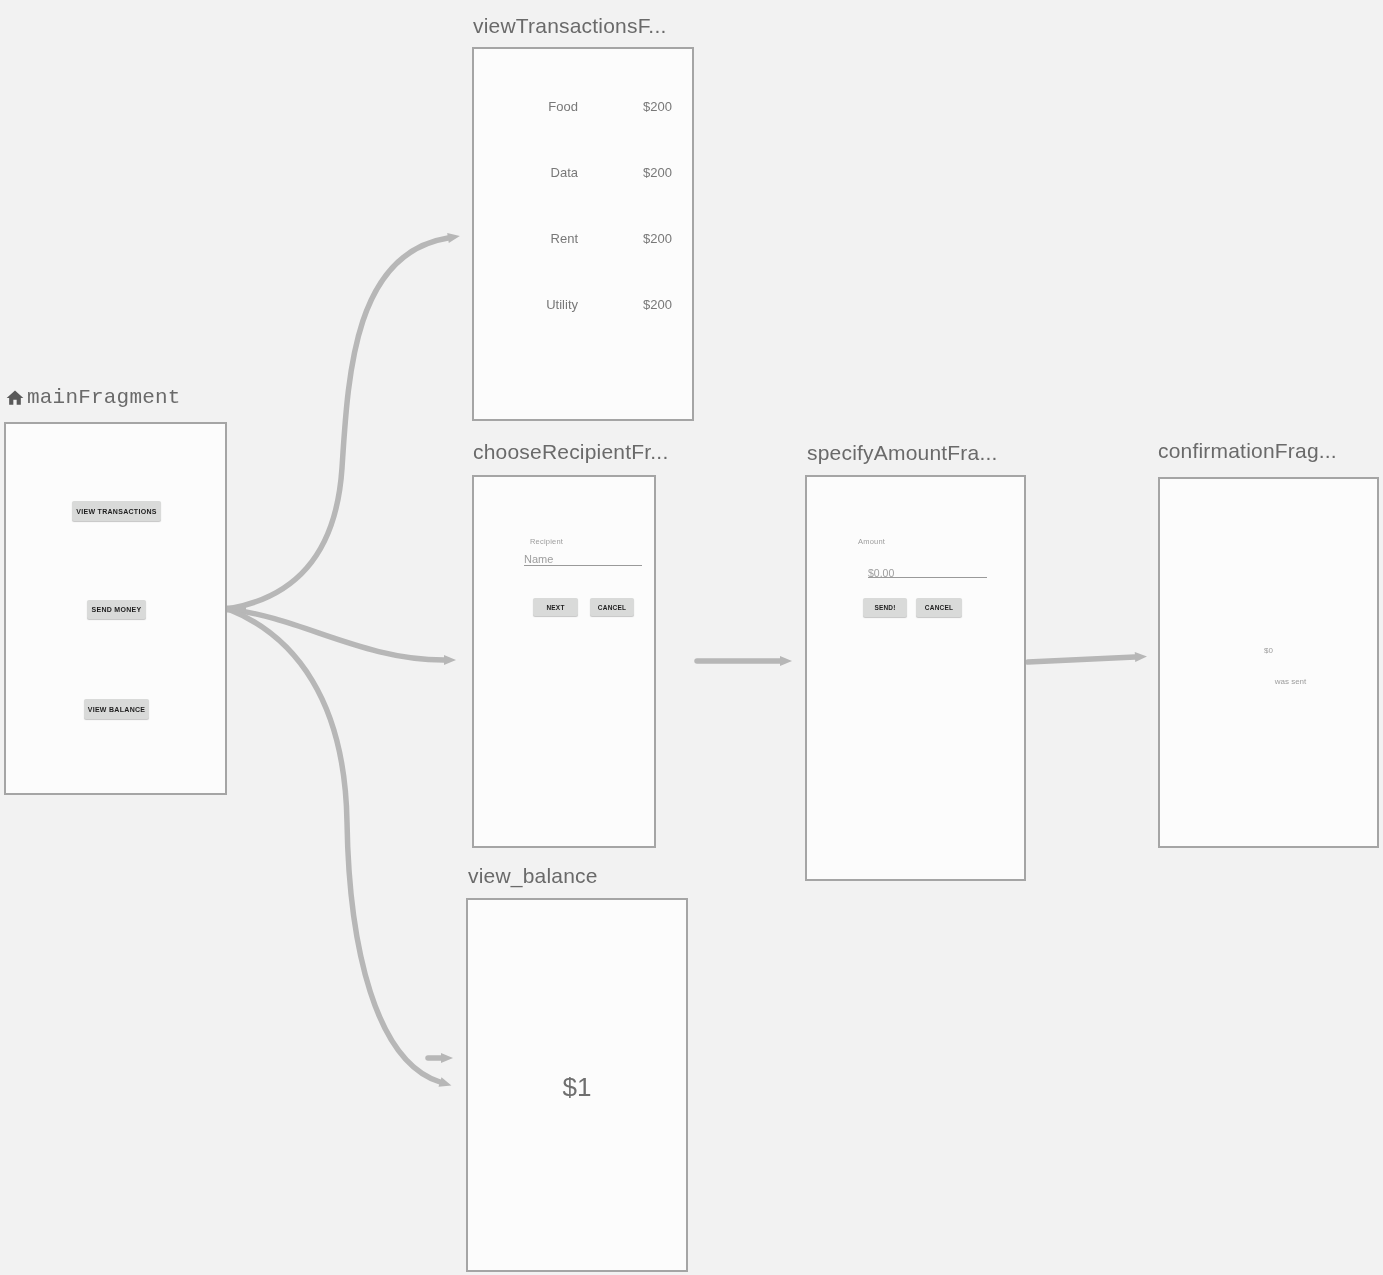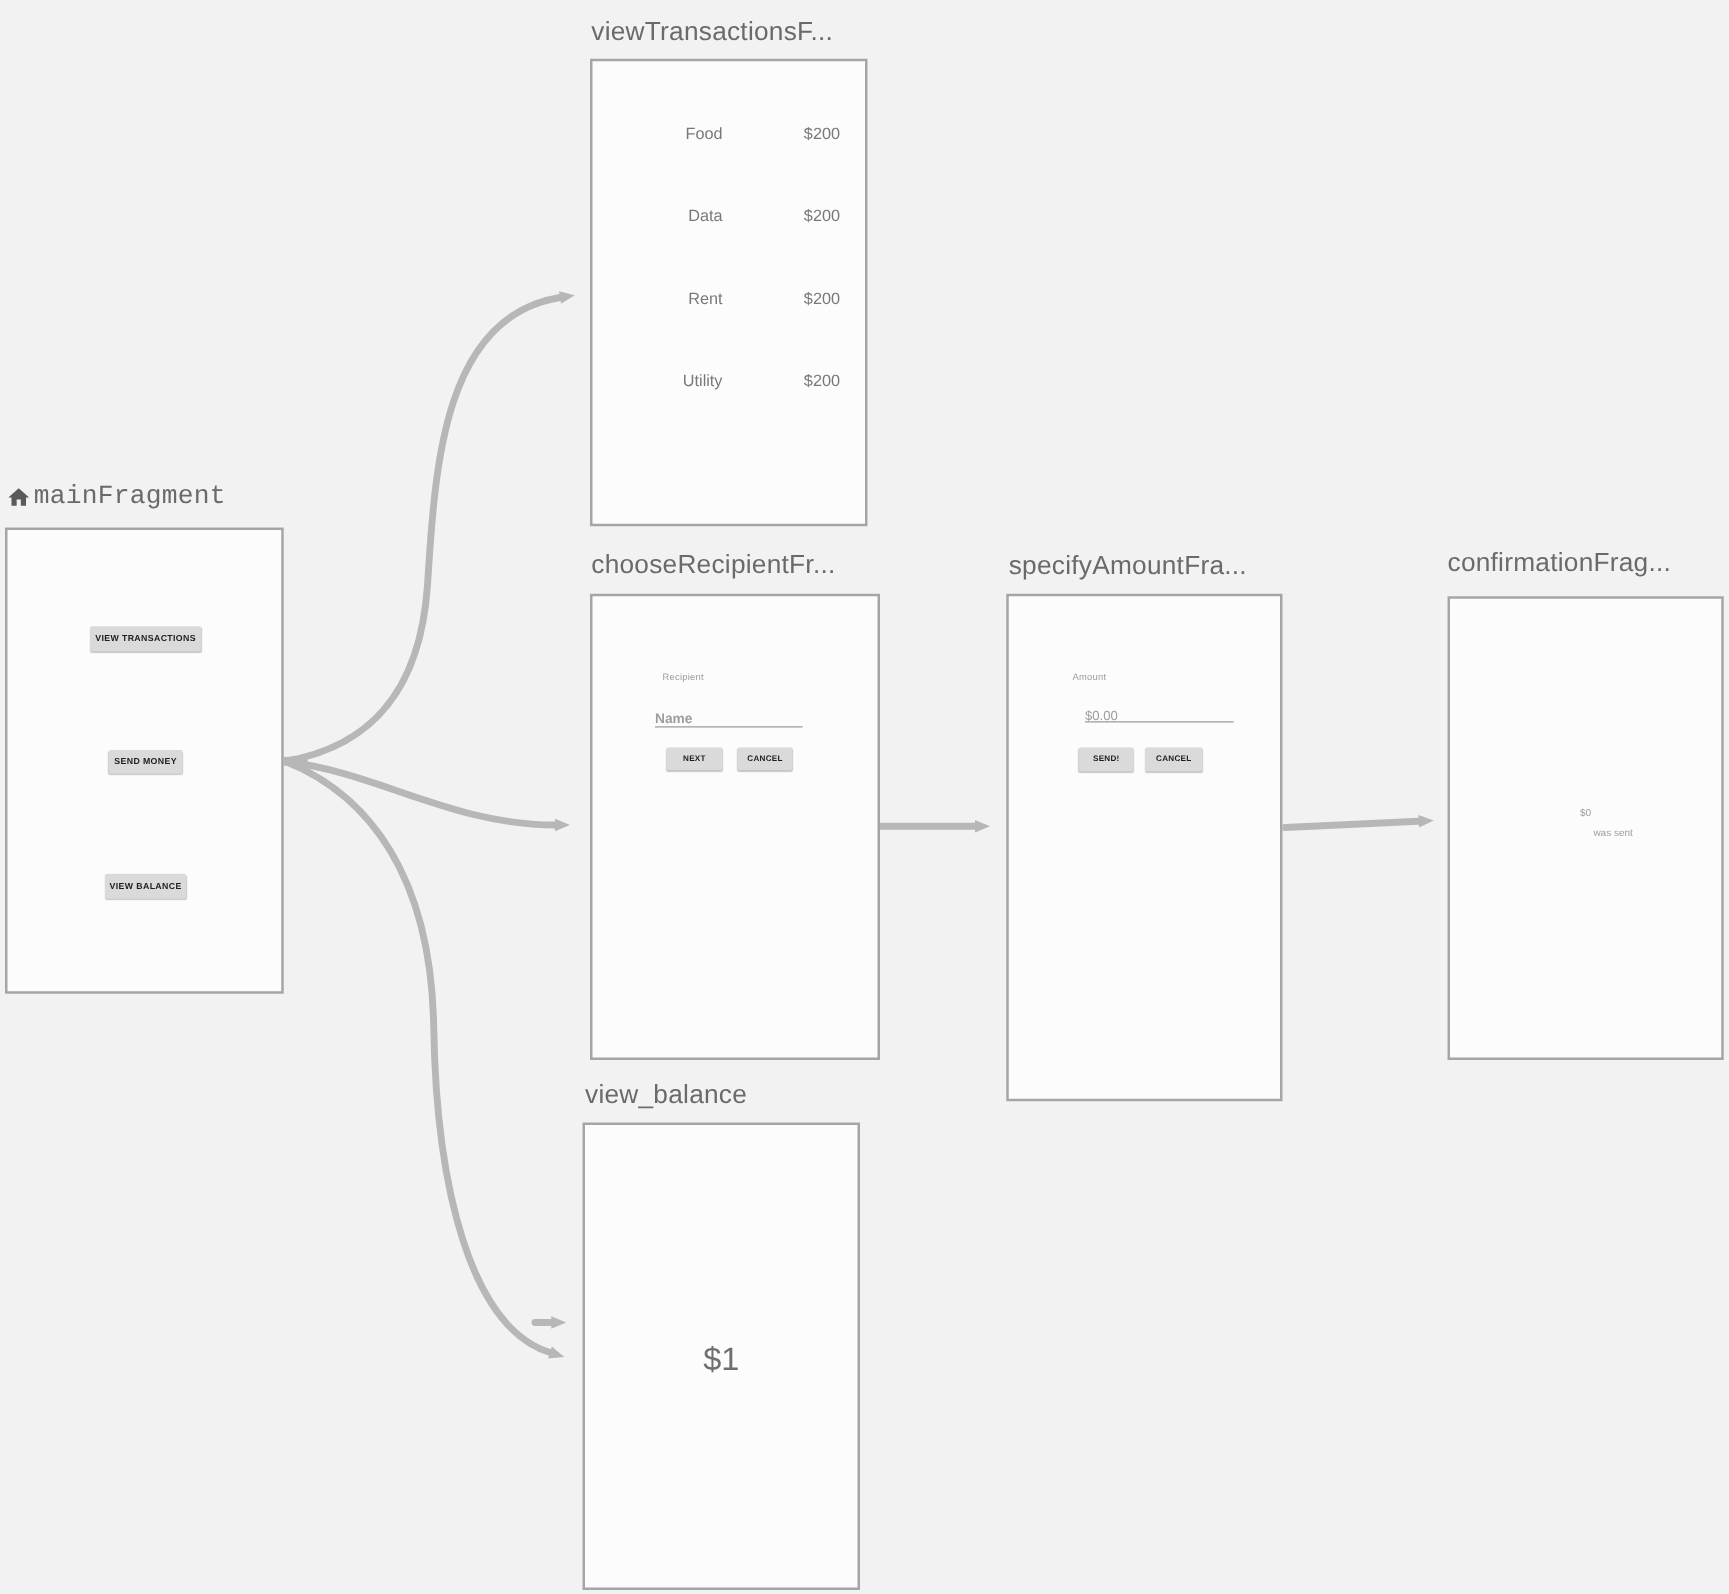--- a/index.html
+++ b/index.html
@@ -57,26 +57,26 @@
   .btn-view-balance{left:78px;top:275px;width:65px;height:20px;}
   
   .vt-label{left:473px;top:14px;}
   .card-vt{left:472px;top:47px;width:222px;height:374px;}
   .tx-list{position:absolute;left:0;right:0;top:24px;}
   .tx-row{height:66px;display:flex;align-items:center;font-size:13px;color:var(--screen-text);}
   .tx-name{width:104px;text-align:right;}
   .tx-amount{width:94px;text-align:right;}
   
   .cr-label{left:473px;top:440px;}
-  .card-cr{left:472px;top:475px;width:232px;height:373px;}
+  .card-cr{left:472px;top:475px;width:184px;height:373px;}
   .small-label{position:absolute;font-size:7.5px;color:var(--muted-text);letter-spacing:.2px;}
   .field{position:absolute;border-bottom:1px solid var(--field-line);}
   .field-text{font-size:11px;color:var(--muted-text);}
   .cr-recipient-label{left:56px;top:60px;}
-  .cr-field{left:50px;top:88px;width:118px;height:17px;font-weight:bold;}
+  .cr-field{left:50px;top:72px;width:118px;height:17px;}
   .mini-btn{
     position:absolute;
     background:var(--button-fill);
     color:var(--button-text);
     font-size:6.5px;
     font-weight:700;
     letter-spacing:.2px;
     display:flex;align-items:center;justify-content:center;
     border-radius:2px;
     box-shadow:0 1px 1px rgba(0,0,0,.22);
@@ -89,21 +89,21 @@
   .card-sa{left:805px;top:475px;width:221px;height:406px;}
   .sa-amount-label{left:51px;top:60px;}
   .sa-field{left:48px;top:86px;width:119px;height:15px;margin-left:13px;}
   .sa-field .field-text{font-size:10.5px;}
   .sa-send{left:56px;top:121px;width:44px;height:19px;}
   .sa-cancel{left:109px;top:121px;width:46px;height:19px;}
   
   .cf-label{left:1158px;top:439px;}
   .card-cf{left:1158px;top:477px;width:221px;height:371px;}
   .cf-amount{position:absolute;left:0;right:0;top:167px;text-align:center;font-size:8px;color:var(--muted-text);}
-  .cf-msg{position:absolute;left:0;right:0;top:183px;text-align:center;font-size:8px;color:var(--muted-text);padding-left:44px;}
+  .cf-msg{position:absolute;left:0;right:0;top:198px;text-align:center;font-size:8px;color:var(--muted-text);padding-left:44px;}
   
   .vb-label{left:468px;top:864px;}
   .card-vb{left:466px;top:898px;width:222px;height:374px;}
   .vb-balance{position:absolute;left:0;right:0;top:172px;text-align:center;font-size:26px;color:var(--balance-text);}
   
   svg.arrows{position:absolute;left:0;top:0;pointer-events:none;}
   .arrow{stroke:var(--arrow);stroke-width:5.5;fill:none;stroke-linecap:round;}
   .arrow-nub{stroke:var(--arrow);stroke-width:7;fill:none;stroke-linecap:butt;}
   .arrowhead{fill:var(--arrow);}
   .home-icon path{fill:var(--icon);}

